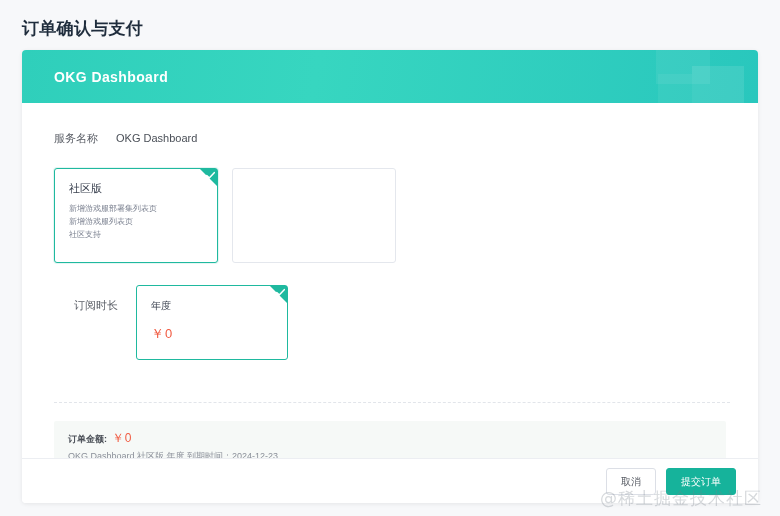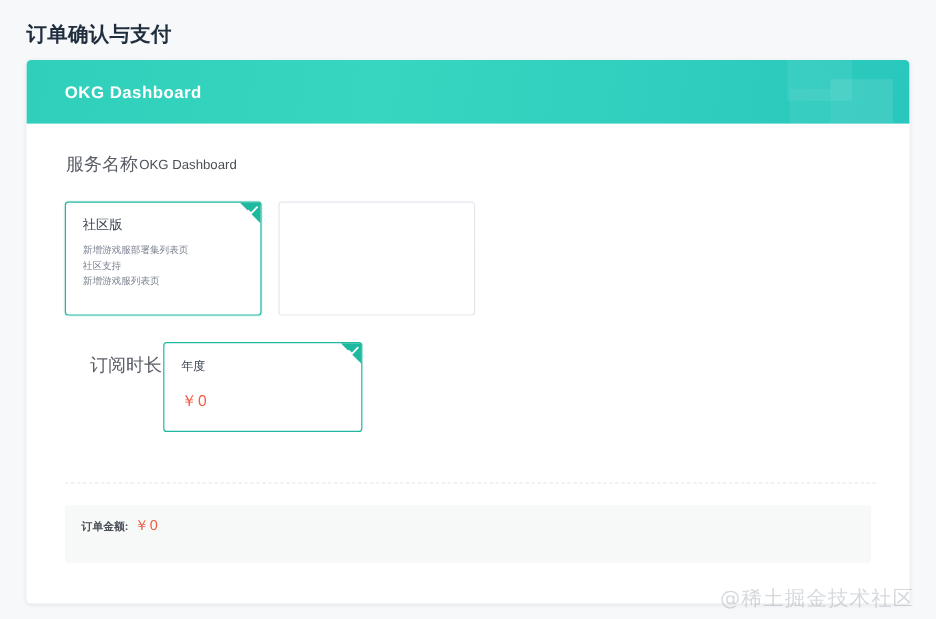--- a/index.html
+++ b/index.html
@@ -79,25 +79,25 @@
     position: relative;
   }
   .form-row {
     display: flex;
     align-items: flex-start;
     margin-bottom: 22px;
   }
   .form-label {
     width: 62px;
     flex: 0 0 62px;
-    font-size: 15px;
+    font-size: 11px;
     color: #5a5e66;
     line-height: 16px;
     padding-top: 1px;
-    text-align: center;
+    text-align: left;
   }
   .form-label.plans { padding-top: 10px; }
   .form-label.duration { padding-top: 12px; margin-left: 20px; }
   .form-value {
     font-size: 11px;
     color: #4a4f57;
     line-height: 16px;
     padding-top: 1px;
   }
   .plans-wrap {
@@ -146,21 +146,21 @@
     line-height: 13px;
     white-space: nowrap;
   }
   .plan-desc {
     font-size: 8px;
     color: #7b8190;
     line-height: 13px;
   }
   .duration-card {
     position: relative;
-    width: 166px;
+    width: 152px;
     height: 75px;
     border: 1px solid #1fb99f;
     border-radius: 3px;
     padding: 13px 24px 12px 14px;
     box-sizing: border-box;
     background: #fff;
   }
   .duration-name {
     font-size: 10px;
     color: #3b4250;
@@ -277,22 +277,22 @@
       <div class="plans-wrap">
 
         <div class="plan-card selected">
           <div class="plan-corner">
             <svg viewBox="0 0 12 12">
               <path d="M1 6 L4.3 9.2 L11 2.2" stroke="#ffffff" stroke-width="2" fill="none" stroke-linecap="round" stroke-linejoin="round"></path>
             </svg>
           </div>
           <div class="plan-name">社区版</div>
           <div class="plan-feature">新增游戏服部署集列表页</div>
+          <div class="plan-feature">新增游戏服列表页</div>
           <div class="plan-feature">社区支持</div>
-          <div class="plan-feature">新增游戏服列表页</div>
         </div>
 
         <div class="plan-card">
         </div>
 
       </div>
     </div>
 
     <div class="form-row">
       <div class="form-label duration">订阅时长</div>
@@ -308,18 +308,23 @@
     </div>
 
   </div>
 
   <div class="divider-dashed"></div>
 
   <div class="summary-box">
     <div class="summary-line1">
       <span class="summary-amount-label">订单金额:</span><span class="summary-amount">￥0</span>
     </div>
+    <div class="summary-line2">OKG Dashboard 社区版 年度 到期时间：2024-12-23</div>
   </div>
 
+  <div class="card-footer">
+    <button class="btn btn-cancel">取消</button>
+    <button class="btn btn-submit">提交订单</button>
+  </div>
 
 </div>
 
 <div class="watermark">@稀土掘金技术社区</div>
 
 </body></html>

